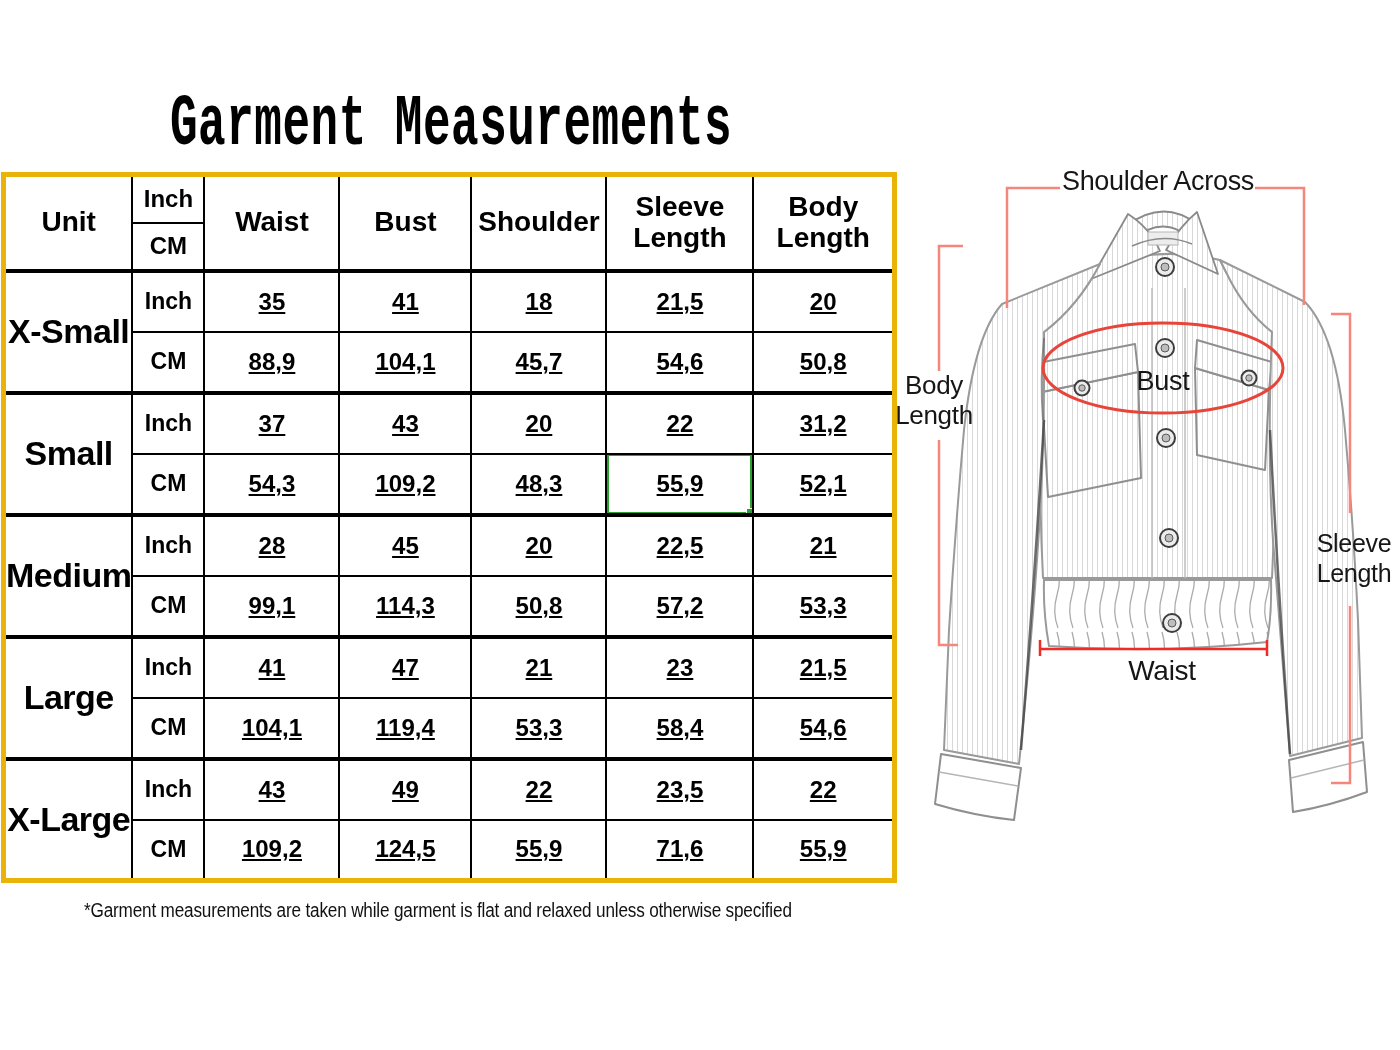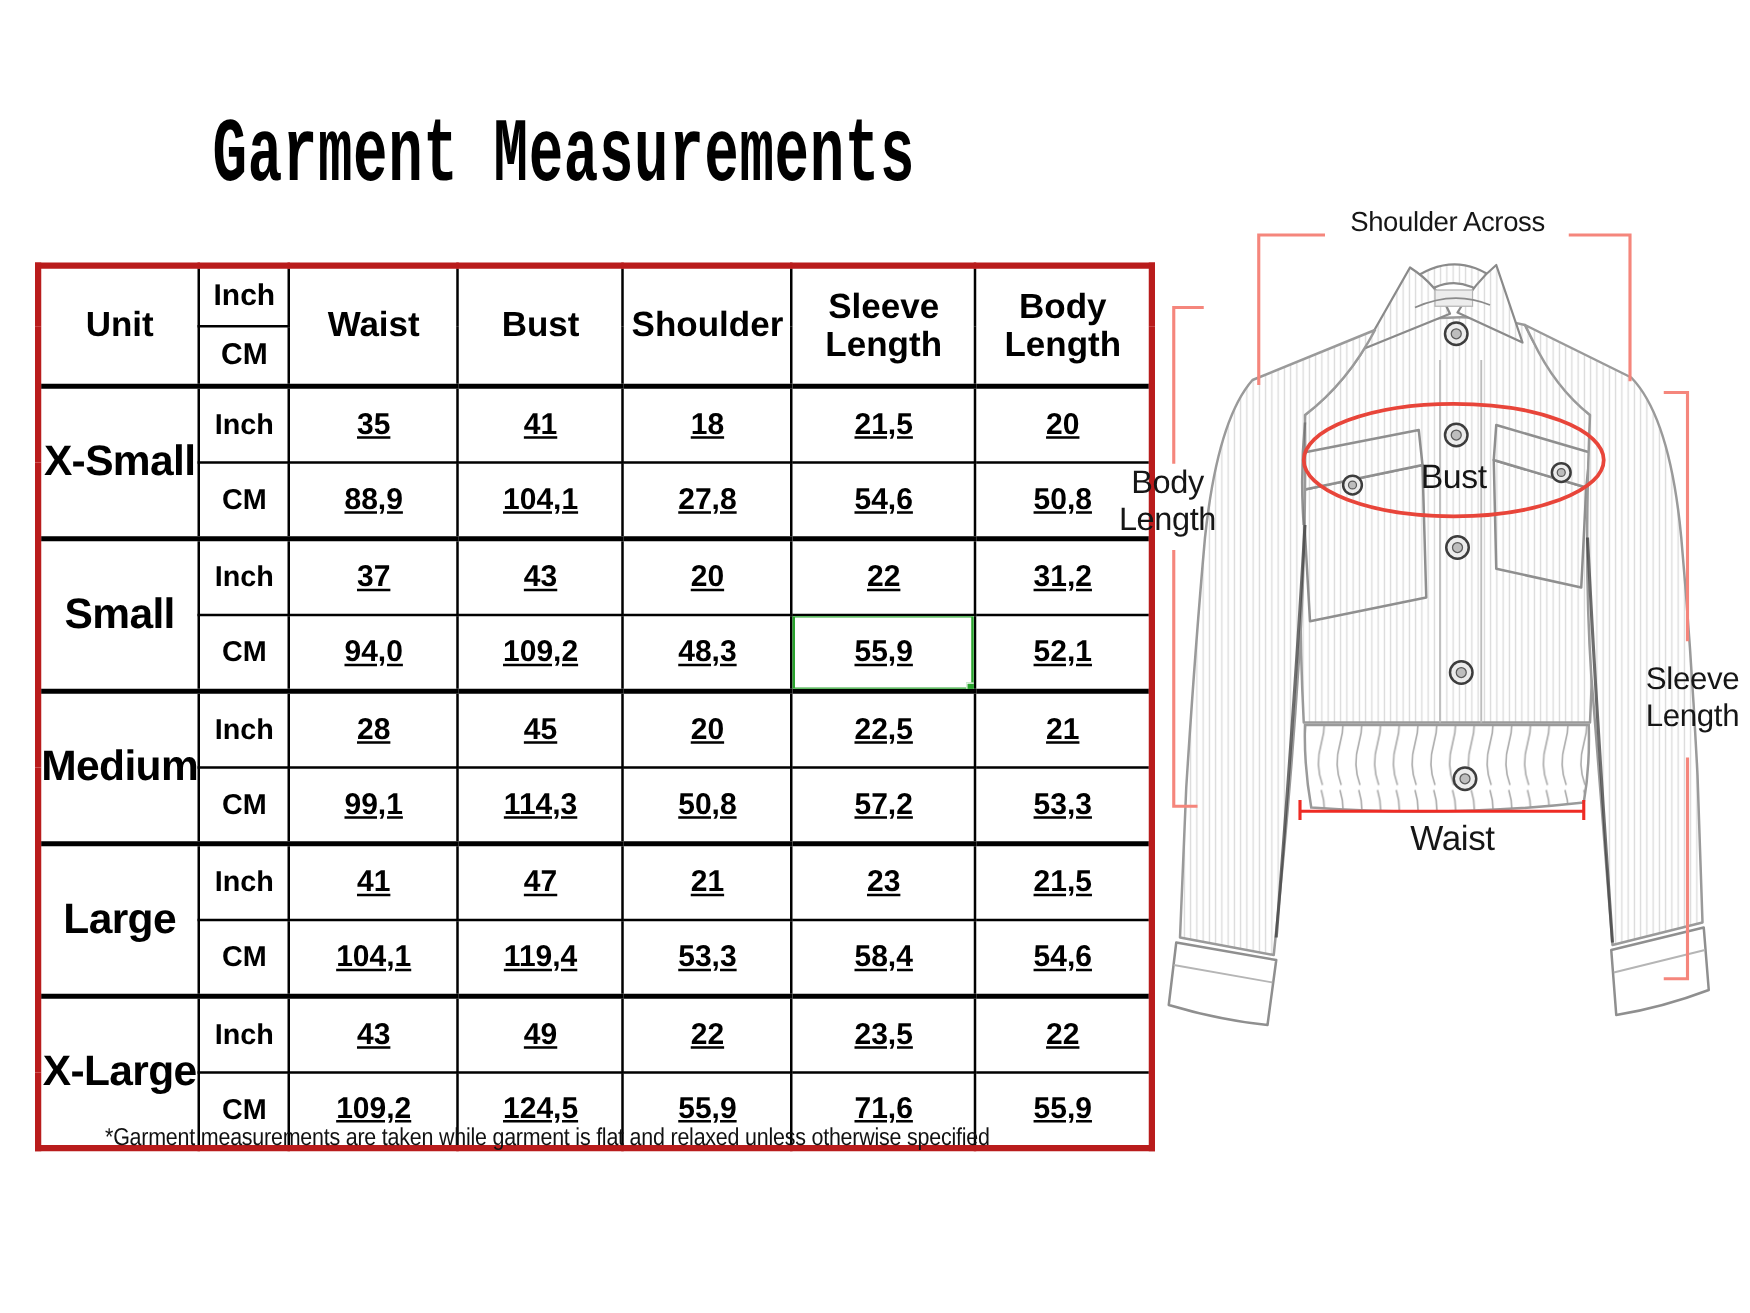--- a/index.html
+++ b/index.html
@@ -9,24 +9,23 @@
   }
   
   .title{
     position:absolute;left:170px;top:84px;
     font-family:"Liberation Mono",monospace;font-weight:bold;
     font-size:46px;letter-spacing:0.5px;white-space:nowrap;
     transform:scaleY(1.58);transform-origin:top left;color:#000;
   }
   
   table.meas{
-    position:absolute;left:28px;top:172px;
+    position:absolute;left:1px;top:172px;
     border-collapse:collapse;table-layout:fixed;
-    border:5px solid #b91c1c;
-    margin-top:38px;
+    border:5px solid #eab308;
   }
   table.meas td{
     border:2px solid #000;text-align:center;vertical-align:middle;
     padding:0;font-weight:bold;background:#fff;overflow:hidden;
   }
   tr.hrow{height:48px;}
   tr.drow{height:61px;}
   td.pink{background:#f8e6f8;}
   td.hdr{font-size:28px;line-height:1.1;}
   td.sub{font-size:24px;}
@@ -50,21 +49,21 @@
     white-space:nowrap;transform:scaleX(0.88);transform-origin:left center;
     letter-spacing:-0.2px;color:#111;
   }
   
   .diagram{position:absolute;left:890px;top:150px;width:510px;height:770px;}
   .diagram svg{position:absolute;left:0;top:0;}
   .dlabel{
     position:absolute;text-align:center;color:#161616;font-weight:normal;
     line-height:1.12;letter-spacing:-0.3px;
   }
-  .lbl-shoulder{left:168px;top:16px;width:200px;font-size:22px;}
+  .lbl-shoulder{left:168px;top:16px;width:200px;font-size:27px;}
   .lbl-bodylen{left:0px;top:220px;width:88px;font-size:26px;line-height:30px;}
   .lbl-bust{left:231px;top:216px;width:84px;font-size:27px;}
   .lbl-sleevelen{left:416px;top:378px;width:96px;font-size:25px;line-height:30px;}
   .lbl-waist{left:226px;top:505px;width:92px;font-size:28px;}
 </style>
 </head>
 <body>
 
 <div class="title">Garment Measurements</div>
 
@@ -98,37 +97,37 @@
       <td class="val l4">35</td>
       <td class="val">41</td>
       <td class="val">18</td>
       <td class="val">21,5</td>
       <td class="val">20</td>
     </tr>
     <tr class="drow">
       <td class="pink unit">CM</td>
       <td class="val l4">88,9</td>
       <td class="val">104,1</td>
-      <td class="val">27,8</td>
+      <td class="val">45,7</td>
       <td class="val">54,6</td>
       <td class="val">50,8</td>
     </tr>
 
     <tr class="drow t4">
       <td rowspan="2" class="pink size">Small</td>
       <td class="pink unit">Inch</td>
       <td class="val l4">37</td>
       <td class="val">43</td>
       <td class="val">20</td>
       <td class="val">22</td>
       <td class="val">31,2</td>
     </tr>
     <tr class="drow">
       <td class="pink unit">CM</td>
-      <td class="val l4">94,0</td>
+      <td class="val l4">54,3</td>
       <td class="val">109,2</td>
       <td class="val">48,3</td>
       <td class="val hl">55,9</td>
       <td class="val">52,1</td>
     </tr>
 
     <tr class="drow t4">
       <td rowspan="2" class="pink size">Medium</td>
       <td class="pink unit">Inch</td>
       <td class="val l4">28</td>

